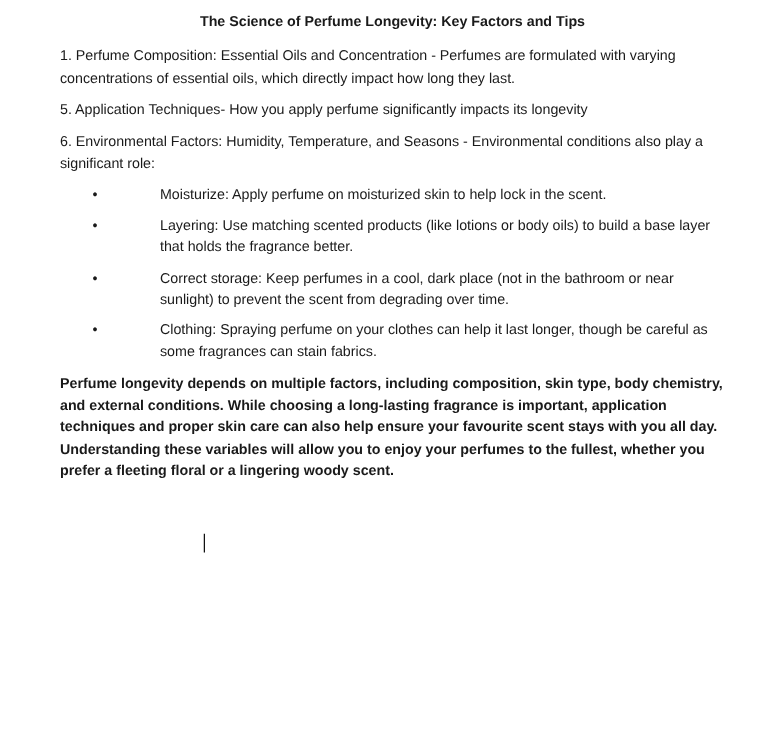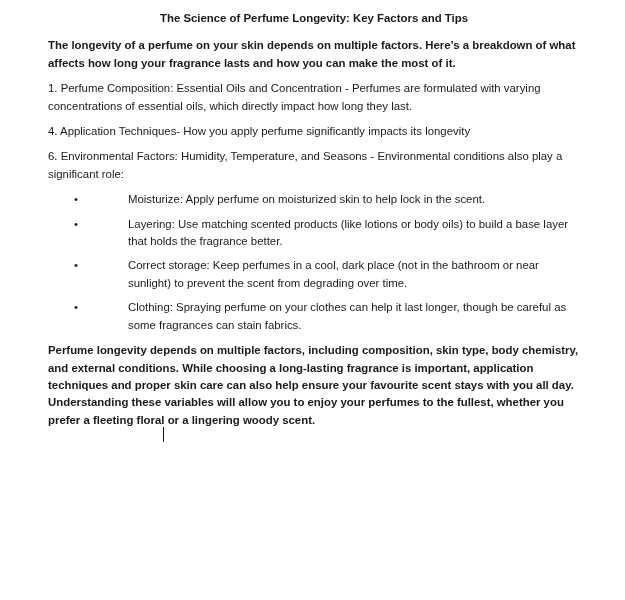--- a/index.html
+++ b/index.html
@@ -58,28 +58,27 @@
     background: #111111;
   }
 </style>
 </head>
 <body>
 
 <div class="page">
 
   <p class="para title">The Science of Perfume Longevity: Key Factors and Tips</p>
 
-  <p class="para intro">The longevity of a perfume on your skin depends on multiple factors. Here’s a breakdown of what affects how long your fragrance lasts and how you can make the most of it.</p>
 
   <p class="para"><span class="bold-run">1. Perfume Composition: Essential Oils and Concentration -</span><span> Perfumes are formulated with varying concentrations of essential oils, which directly impact how long they last.</span></p>
 
 
 
 
-  <p class="para"><span class="bold-run">4. Application Techniques-</span><span> How you apply perfume significantly impacts its longevity</span></p>
+  <p class="para"><span class="bold-run">5. Application Techniques-</span><span> How you apply perfume significantly impacts its longevity</span></p>
 
   <p class="para"><span class="bold-run">6. Environmental Factors: Humidity, Temperature, and Seasons -</span><span> Environmental conditions also play a significant role:</span></p>
 
 
   <ul class="bullets">
     <li>
         <span class="marker">•</span>
         <span class="bullet-text">Moisturize: Apply perfume on moisturized skin to help lock in the scent.</span>
       </li>
     <li>

